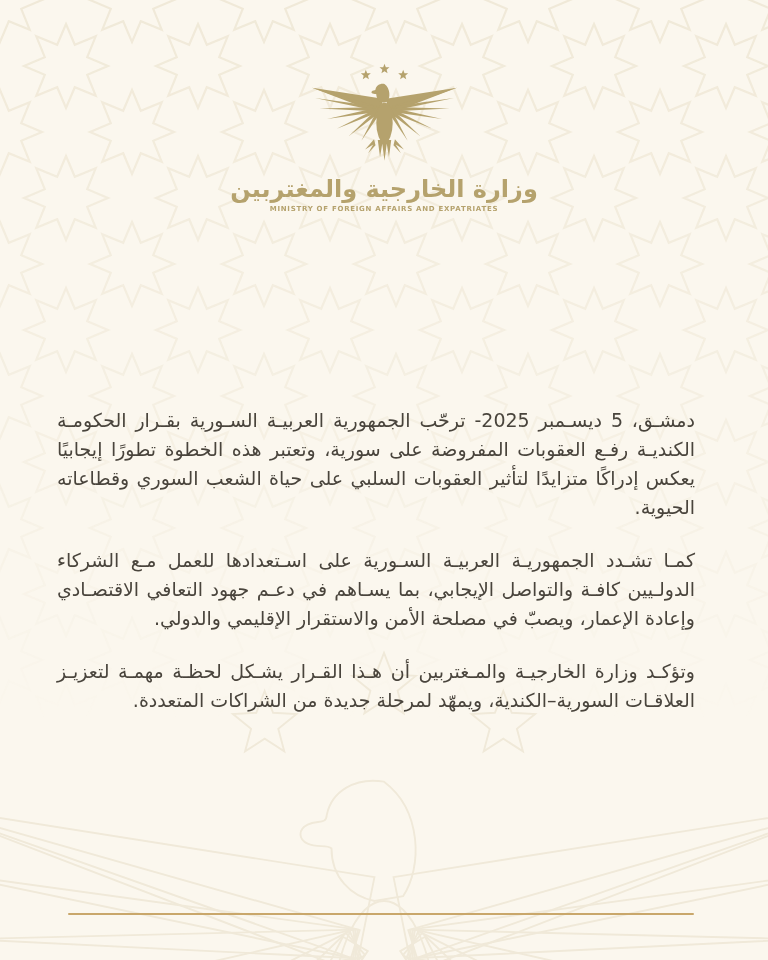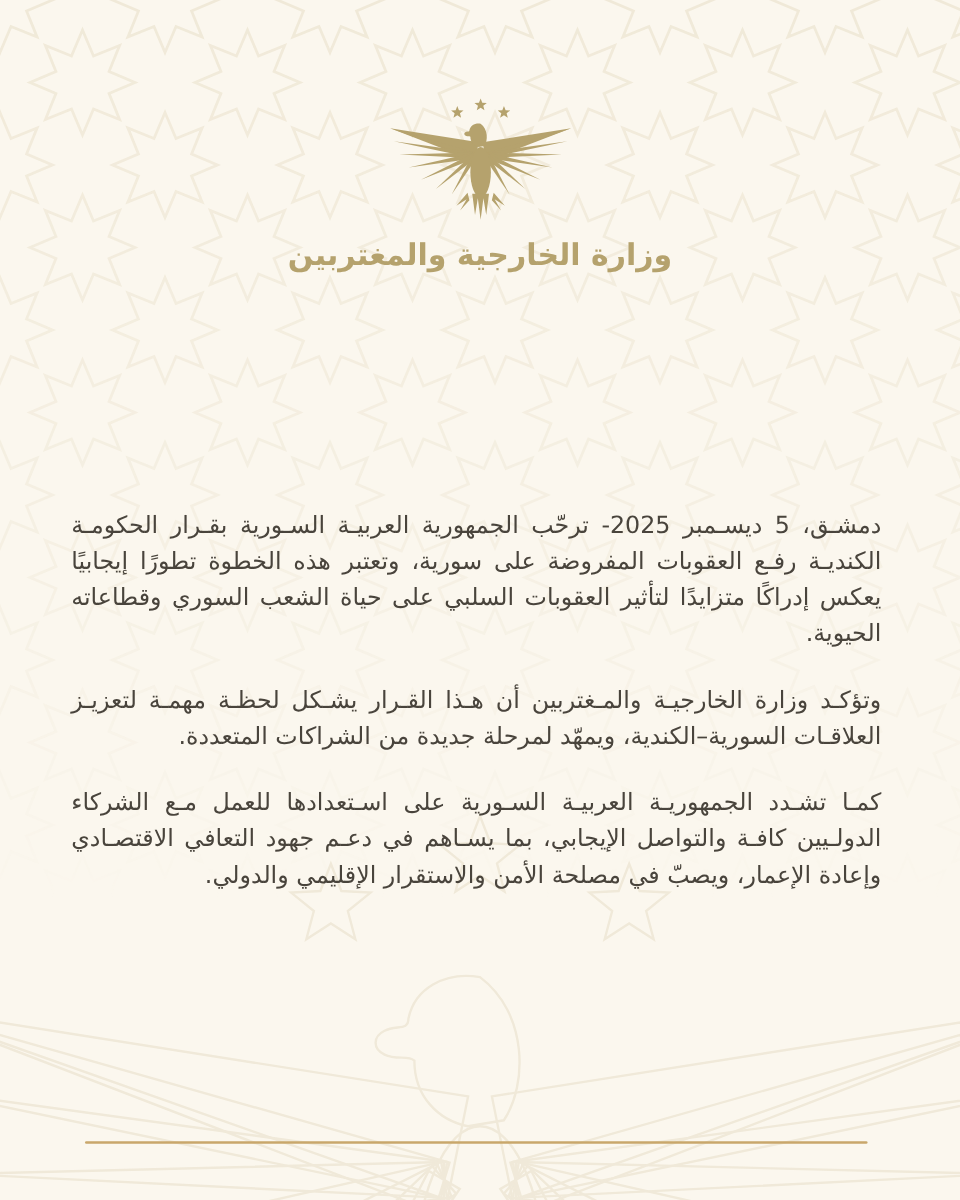--- a/index.html
+++ b/index.html
@@ -4,35 +4,35 @@
 <style>
   html,body{margin:0;padding:0;background:#e8e4da;}
   .page{position:relative;width:768px;height:960px;background:#FBF7EE;overflow:hidden;
         font-family:"DejaVu Sans",sans-serif;margin:0 auto;}
   svg{display:block;}
   .bg-pattern{position:absolute;top:0;left:0;z-index:0;}
   .watermark-wrap{position:absolute;top:648px;left:-141px;z-index:0;opacity:.9;}
   .watermark-eagle use{fill:none;stroke:#EFE8D7;stroke-width:.4;}
   .content{position:relative;z-index:1;}
 
-  .emblem{position:absolute;top:78px;left:0;right:0;text-align:center;}
+  .emblem{position:absolute;top:63px;left:0;right:0;text-align:center;}
   .emblem-eagle{margin:0 auto;}
   .emblem-eagle use{fill:#B5A26D;stroke:none;}
   .calligraphy{direction:rtl;color:#B5A26D;font-size:24px;font-weight:bold;
                margin-top:1px;letter-spacing:0;line-height:1.1;}
   .ministry-en{color:#B5A26D;font-size:7px;letter-spacing:.72px;margin-top:3px;
                font-weight:bold;}
 
   .headline{position:absolute;top:284px;left:58px;right:58px;direction:rtl;
             color:#1C473F;font-weight:bold;font-size:29px;line-height:46px;
             text-align:justify;text-align-last:justify;margin:0;}
   .headline span{display:block;}
 
   .bodycol{position:absolute;top:406px;left:57px;right:57px;direction:rtl;}
-  .bodycol p{margin:0 6px 24px 0;color:#49443C;font-size:19px;line-height:29px;
+  .bodycol p{margin:0 16px 24px 0;color:#49443C;font-size:19px;line-height:29px;
              text-align:justify;font-weight:500;}
 
   .divider{position:absolute;left:68px;top:913px;width:626px;height:2px;
            background:#C9A76B;border-radius:1px;}
 </style>
 </head>
 <body>
 
 <div class="page">
 
@@ -92,27 +92,28 @@
     </svg>
   </div>
 
   <div class="content">
 
     <header class="emblem">
       <svg class="emblem-eagle" viewBox="0 0 220 150" width="165" height="112">
         <use href="#eagle-shape"></use>
       </svg>
       <div class="calligraphy">وزارة الخارجية والمغتربين</div>
+      <div class="ministry-en">MINISTRY OF FOREIGN AFFAIRS AND EXPATRIATES</div>
     </header>
 
     <h1 class="headline">
     </h1>
 
     <main class="bodycol">
       <p>دمشـق، 5 ديسـمبر 2025- ترحّب الجمهورية العربيـة السـورية بقـرار الحكومـة الكنديـة رفـع العقوبات المفروضة على سورية، وتعتبر هذه الخطوة تطورًا إيجابيًا يعكس إدراكًا متزايدًا لتأثير العقوبات السلبي على حياة الشعب السوري وقطاعاته الحيوية.</p>
+      <p>كمـا تشـدد الجمهوريـة العربيـة السـورية على اسـتعدادها للعمل مـع الشركاء الدولـيين كافـة والتواصل الإيجابي، بما يسـاهم في دعـم جهود التعافي الاقتصـادي وإعادة الإعمار، ويصبّ في مصلحة الأمن والاستقرار الإقليمي والدولي.</p>
       <p>وتؤكـد وزارة الخارجيـة والمـغتربين أن هـذا القـرار يشـكل لحظـة مهمـة لتعزيـز العلاقـات السورية–الكندية، ويمهّد لمرحلة جديدة من الشراكات المتعددة.</p>
-      <p>كمـا تشـدد الجمهوريـة العربيـة السـورية على اسـتعدادها للعمل مـع الشركاء الدولـيين كافـة والتواصل الإيجابي، بما يسـاهم في دعـم جهود التعافي الاقتصـادي وإعادة الإعمار، ويصبّ في مصلحة الأمن والاستقرار الإقليمي والدولي.</p>
     </main>
 
     <div class="divider"></div>
 
   </div>
 </div>
 
 </body></html>

